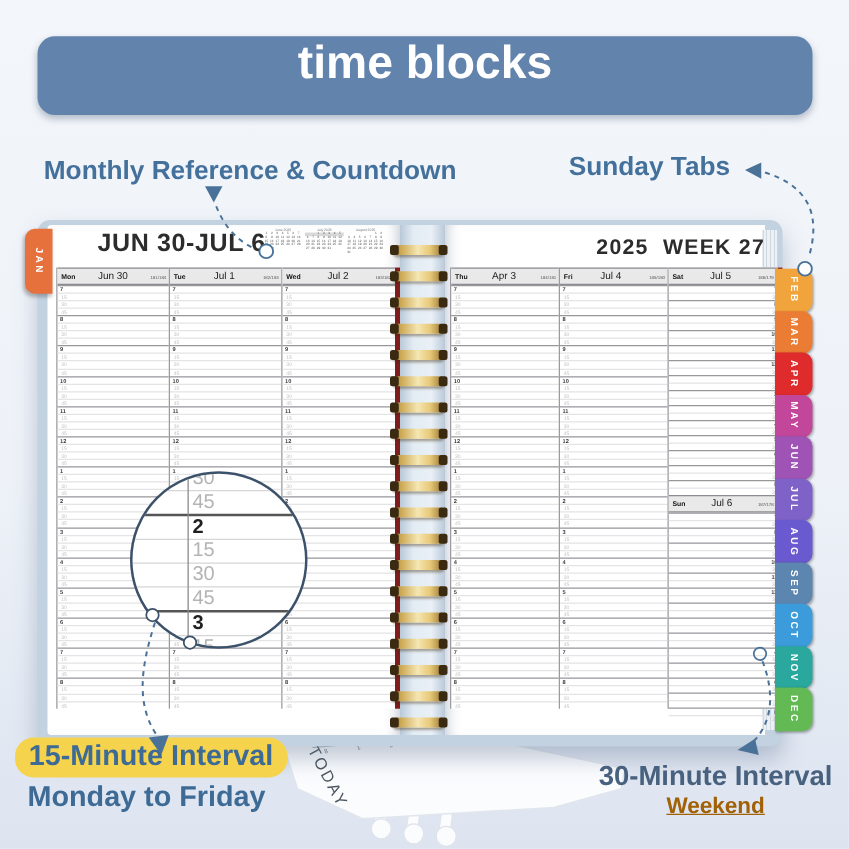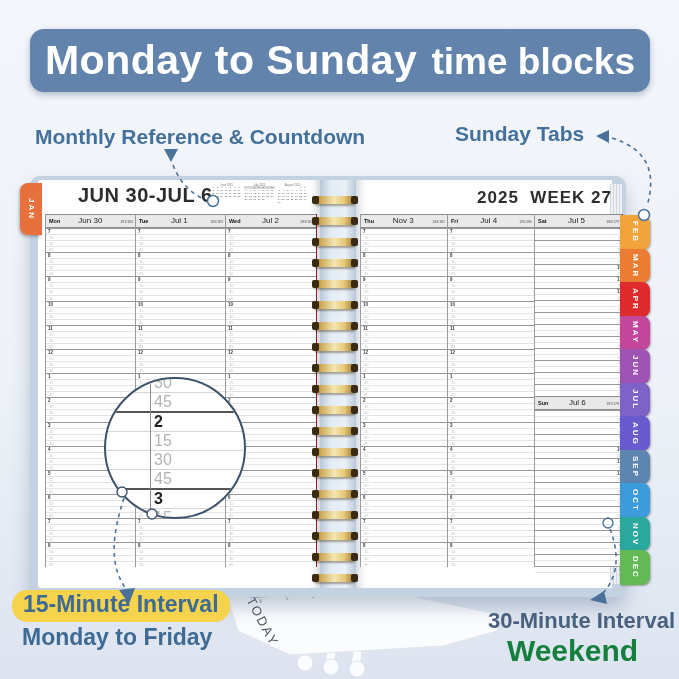--- a/index.html
+++ b/index.html
@@ -17,22 +17,22 @@
 
   
   .callout{font-weight:700;color:#44719c;font-size:21px;}
   .co-ref{left:35px;top:125px;}
   .co-tabs{left:455px;top:122px;}
   .co-left{left:12px;top:590px;}
   .co-left .pill{display:inline-block;background:#f6d34c;border-radius:15px;padding:1px 11px 4px 11px;
                  font-size:23px;font-weight:800;color:#3e6b95;}
   .co-left .l2{font-size:23px;font-weight:800;color:#3e6b95;margin:2px 0 0 10px;}
   .co-right{left:470px;top:608px;width:205px;text-align:center;}
-  .co-right .l1{font-size:22px;font-weight:800;color:#47617f;text-align:right;}
-  .co-right .l2{font-size:30px;font-weight:800;color:#15803d;}
+  .co-right .l1{font-size:22px;font-weight:800;color:#47617f;}
+  .co-right .l2{font-size:18px;font-weight:800;color:#a16207;text-decoration:underline;}
 
   
   .cover{left:30px;top:176px;width:596px;height:421px;border-radius:10px;
          background:#c3d2e0;box-shadow:0 10px 18px rgba(90,110,140,.35);}
   .page{background:#fff;}
   .page-left{left:38px;top:180px;width:282px;height:408px;border-radius:3px 0 0 3px;
              box-shadow:inset -9px 0 10px -7px rgba(80,100,130,.35);}
   .page-right{left:356px;top:180px;width:256px;height:408px;
               box-shadow:inset 9px 0 10px -7px rgba(80,100,130,.35);}
   .page-stack{left:610px;top:184px;width:12px;height:400px;
@@ -63,21 +63,21 @@
   .mini-wrap{position:absolute;top:0;width:32px;height:30px;}
   .mini-cal{width:62px;transform:scale(.5);transform-origin:0 0;}
   .mini-title{font-size:5.5px;color:#777;text-align:center;line-height:6px;}
   .mini-row{display:flex;}
   .mini-row.hl{background:#d9d9d9;}
   .mini-cell{width:8.6px;font-size:5px;color:#555;text-align:center;line-height:5.8px;}
 
   
   .col{position:absolute;top:214px;height:353px;display:flex;flex-direction:column;
        border-left:1px solid #9a9aa0;background:#fff;}
-  .col.last{border-right:1px solid #7f1d1d;}
+  .col.last{border-right:4px solid #7f1d1d;}
   .col-head{height:12px;flex:0 0 12px;background:#e9e9e9;border-bottom:1px solid #8c8c92;
             border-top:1px solid #8c8c92;display:flex;align-items:baseline;
             justify-content:space-between;padding:0 3px;}
   .col-head .dname{font-size:5.5px;font-weight:700;color:#111;line-height:11px;}
   .col-head .ddate{font-size:8px;color:#222;line-height:11px;}
   .col-head .dnum{font-size:3.5px;color:#555;line-height:11px;}
   .col-body{flex:1;display:flex;flex-direction:column;}
   .trow{flex:1;position:relative;}
   .trow span{display:block;padding-left:2px;line-height:5px;}
   .trow.hour{border-top:1px solid #97979c;}
@@ -824,21 +824,21 @@
       </div>
       <div class="trow minute">
         <span>45</span>
       </div>
     </div>
 </div>
 
 <div class="col" style="left:360px;width:87px;z-index:3;">
   <div class="col-head">
     <span class="dname">Thu</span>
-    <span class="ddate">Nov 3</span>
+    <span class="ddate">Apr 3</span>
     <span class="dnum">184/181</span>
   </div>
   <div class="col-body">
       <div class="trow hour">
         <span>7</span>
       </div>
       <div class="trow minute">
         <span>15</span>
       </div>
       <div class="trow minute">
@@ -1444,21 +1444,20 @@
 <div class="abs co-left z-top">
   <div><span class="pill">15-Minute Interval</span></div>
   <div class="l2">Monday to Friday</div>
 </div>
 <div class="abs co-right z-top">
   <div class="l1">30-Minute Interval</div>
   <div class="l2">Weekend</div>
 </div>
 
 <div class="abs banner z-top">
-  <span class="t1">Monday to Sunday</span>
   <span class="t2">time blocks</span>
 </div>
 
 <svg class="abs z-top" style="left:0;top:0;pointer-events:none;" width="679" height="679" viewBox="0 0 679 679">
 
   <polygon points="164,149 178,149 171,162" fill="#4a7298"></polygon>
   <path d="M173,165 C180,183 192,194 204,199" fill="none" stroke="#4a7298" stroke-width="1.6" stroke-dasharray="4 4"></path>
   <circle cx="213" cy="201" r="5.5" fill="#fff" stroke="#4a7298" stroke-width="1.5"></circle>
 
   <polygon points="609,130 609,143 596,136" fill="#4a7298"></polygon>

